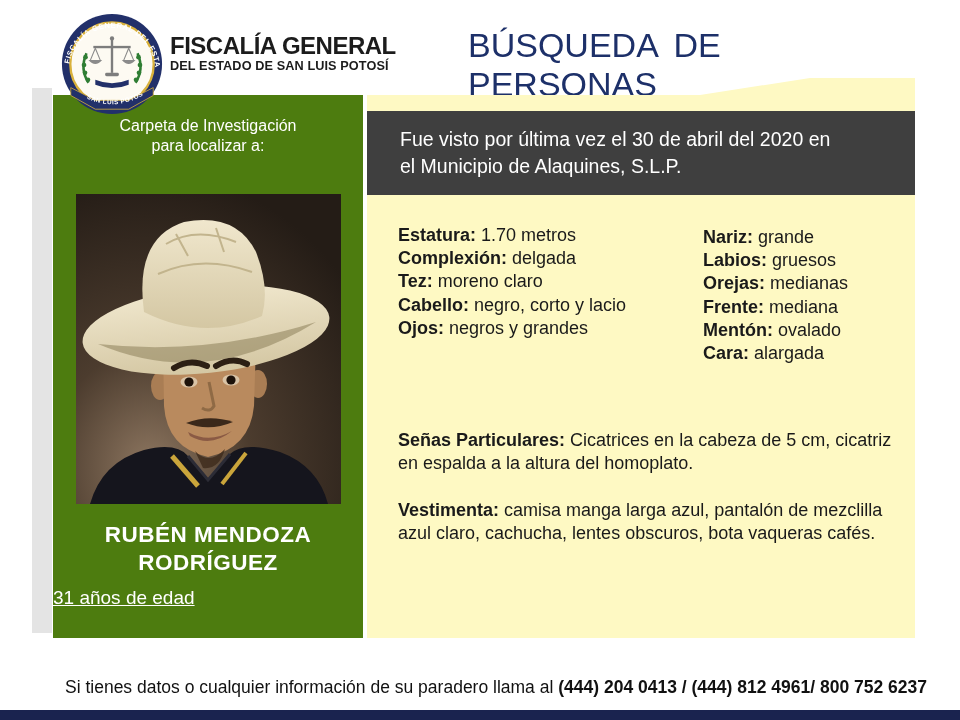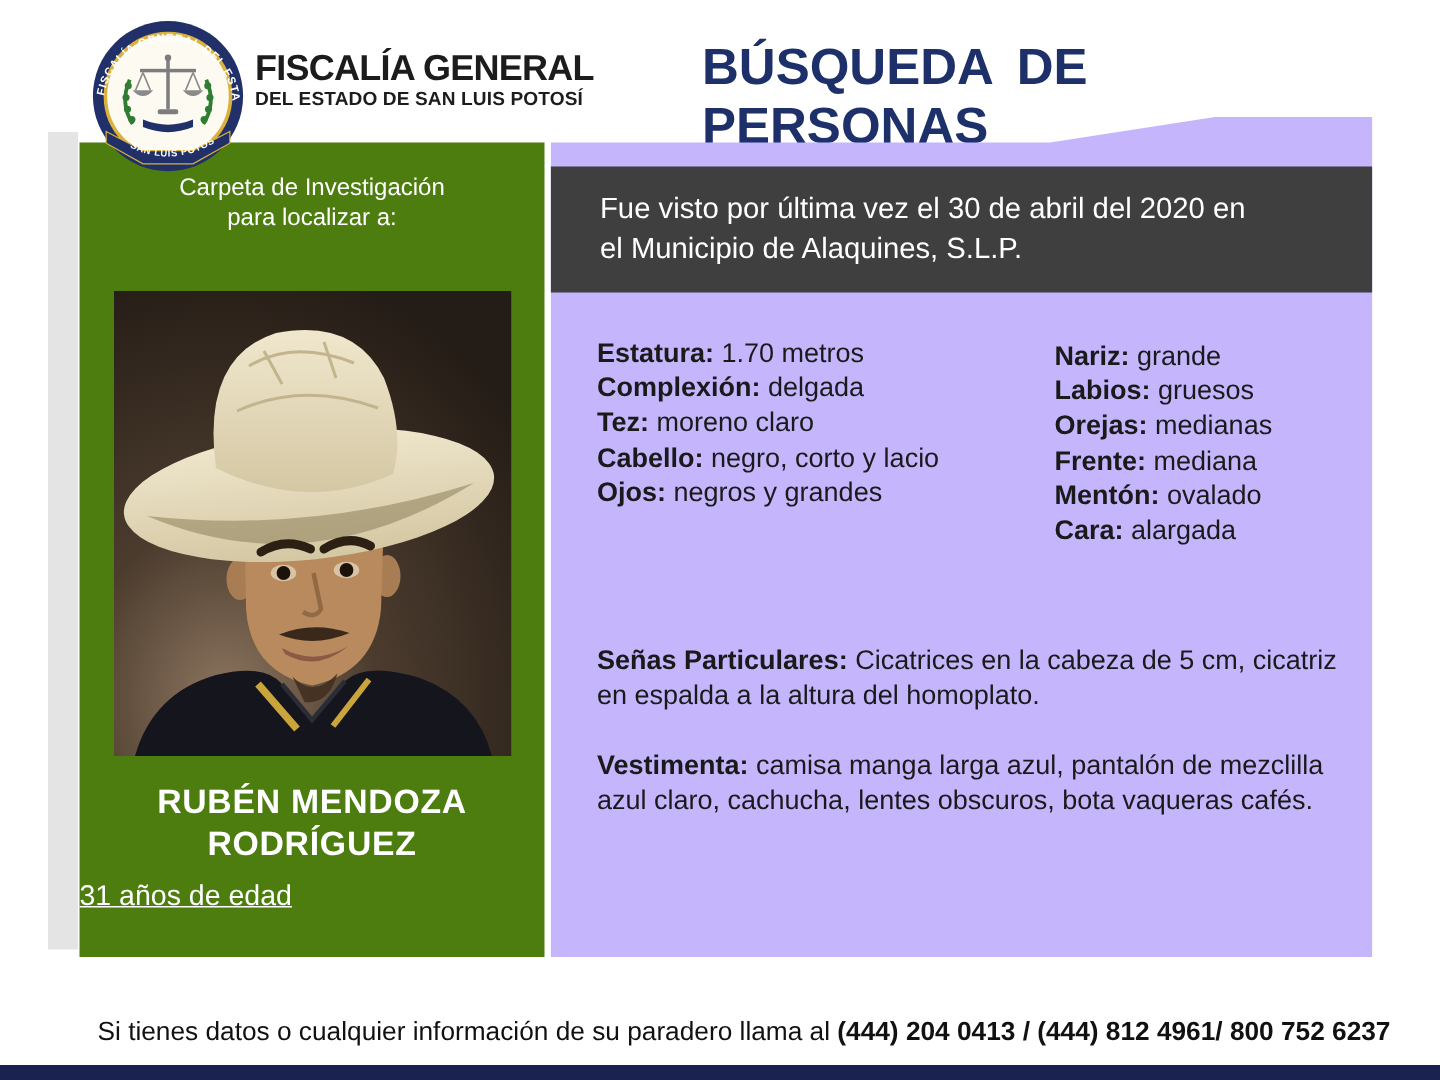--- a/index.html
+++ b/index.html
@@ -5,37 +5,37 @@
   html,body{margin:0;padding:0;background:#ffffff;}
   .page{position:relative;width:960px;height:720px;background:#ffffff;overflow:hidden;
         font-family:"Liberation Sans", sans-serif;color:#1a1a1a;}
 
   
   .seal{position:absolute;left:57px;top:12px;width:110px;height:108px;z-index:5;}
   .wordmark{position:absolute;left:170px;top:33px;z-index:5;}
   .wordmark .l1{font-size:24px;font-weight:bold;letter-spacing:-0.5px;color:#1c1c1c;line-height:26px;}
   .wordmark .l2{font-size:12.7px;font-weight:bold;letter-spacing:0.1px;color:#1c1c1c;line-height:14px;}
   .main-title{position:absolute;left:468px;top:26px;width:450px;margin:0;
-              font-size:34px;font-weight:bold;color:#1d3069;word-spacing:7px;letter-spacing:0px;}
+              font-size:34px;font-weight:normal;color:#1d3069;word-spacing:7px;letter-spacing:0px;}
 
   
   .left-strip{position:absolute;left:32px;top:88px;width:20px;height:545px;background:#e4e4e4;}
 
   
   .navy-panel{position:absolute;left:53px;top:95px;width:310px;height:543px;background:#4d7c0f;}
   .carpeta{position:absolute;top:21px;left:0;width:100%;text-align:center;color:#ffffff;
            font-size:16px;line-height:20px;}
   .photo{position:absolute;left:23px;top:99px;width:265px;height:310px;display:block;}
   .person-name{position:absolute;top:426px;left:0;width:100%;text-align:center;color:#ffffff;
                font-size:22.5px;font-weight:bold;line-height:28px;letter-spacing:0.5px;}
   .person-age{position:absolute;top:492px;left:0;width:100%;text-align:left;color:#ffffff;
               font-size:19px;text-decoration:underline;}
 
   
-  .gray-panel{position:absolute;left:367px;top:78px;width:548px;height:560px;background:#c4b5fd;
+  .gray-panel{position:absolute;left:367px;top:78px;width:548px;height:560px;background:#fef9c3;
               clip-path:polygon(0 17px,333px 17px,443px 0,548px 0,548px 560px,0 560px);}
   .last-seen{position:absolute;left:0;top:33px;width:548px;height:84px;background:#3f3f3f;
              color:#ffffff;font-size:19.5px;line-height:27px;box-sizing:border-box;padding:15px 0 0 33px;}
   .features{position:absolute;top:146px;left:31px;width:500px;}
   .features ul{list-style:none;margin:0;padding:0;}
   .features li{font-size:18px;line-height:23.2px;white-space:nowrap;}
   .col-left{position:absolute;left:0;top:0;}
   .col-right{position:absolute;left:305px;top:2px;}
   .features b, .para b{font-weight:bold;}
   .para{position:absolute;left:31px;width:505px;margin:0;font-size:18px;line-height:22.5px;}

